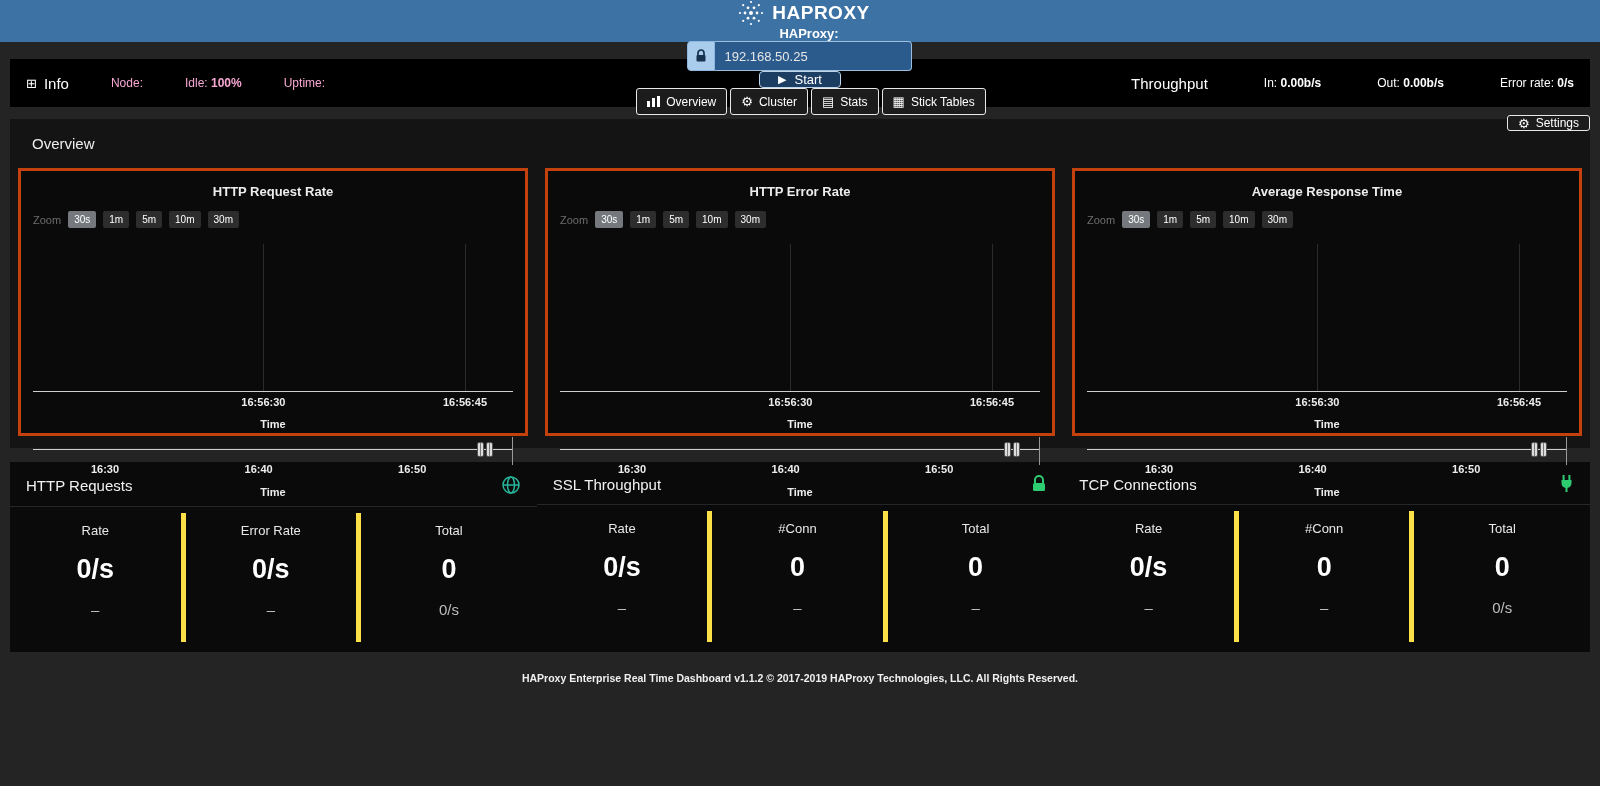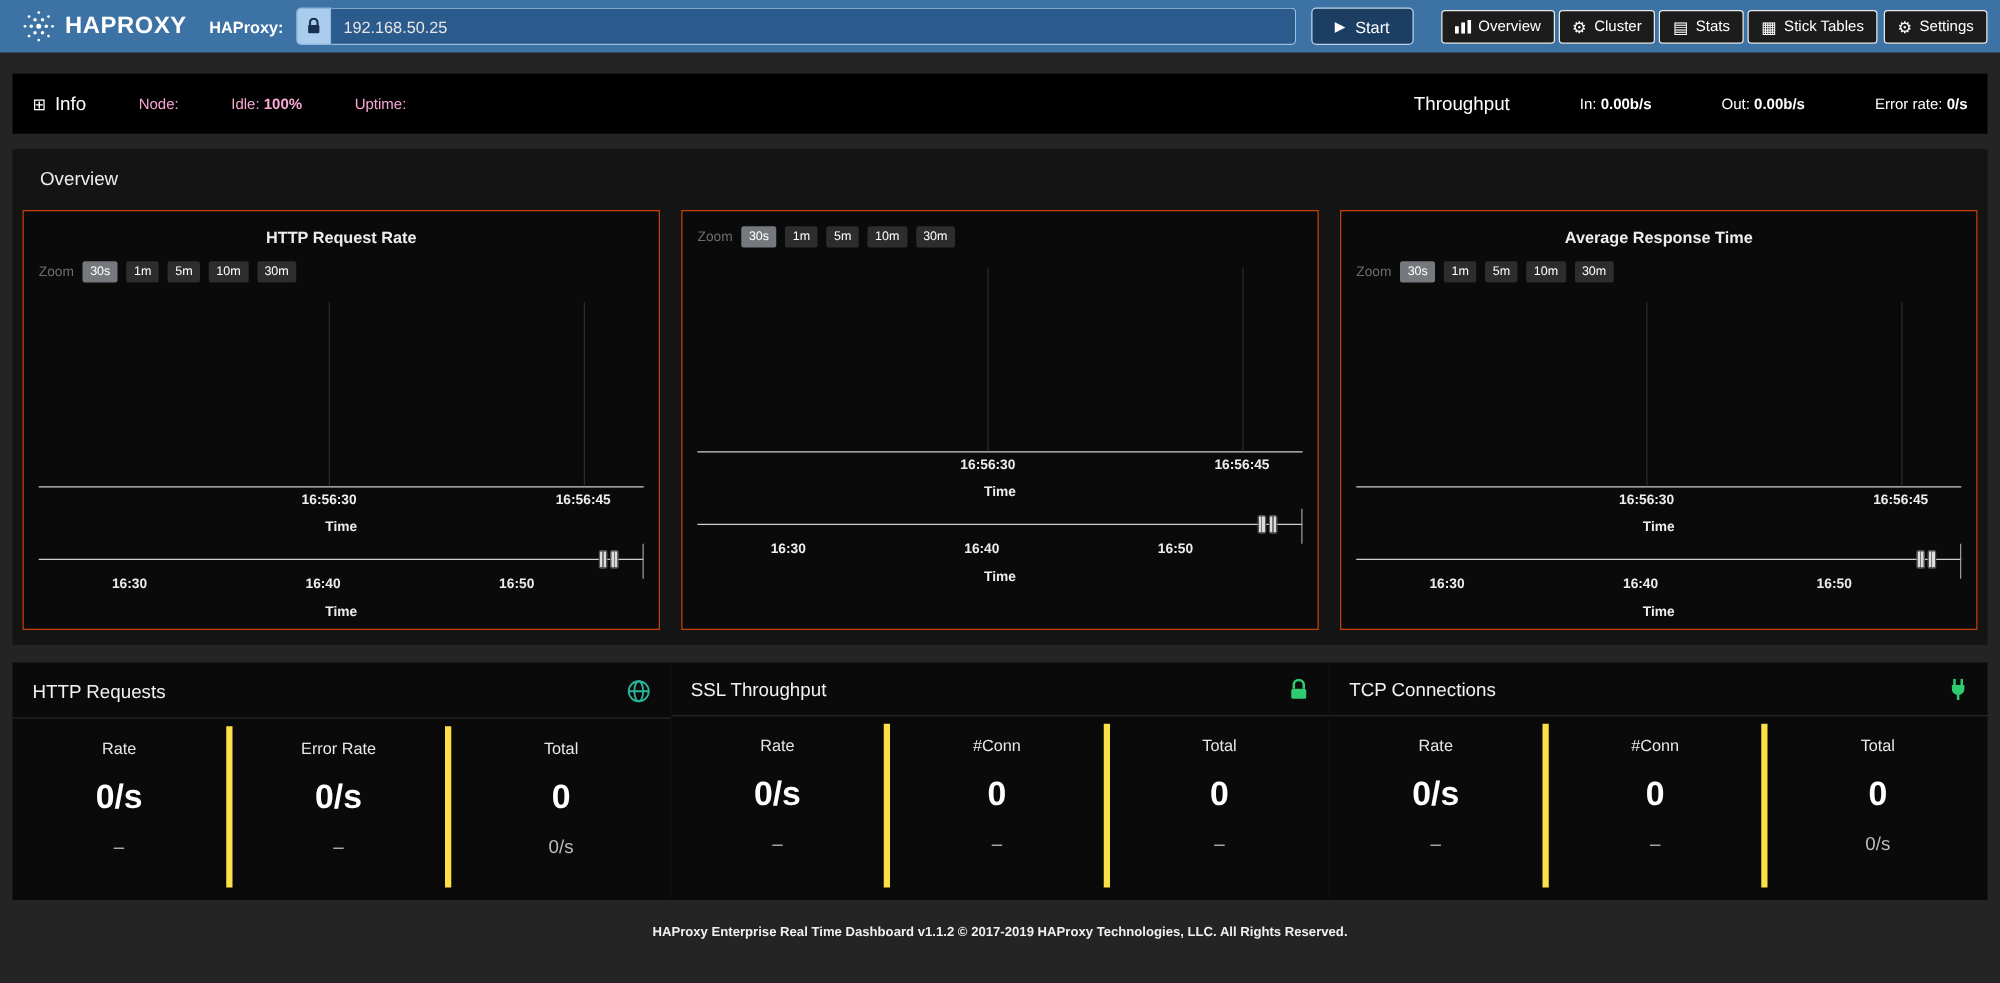--- a/index.html
+++ b/index.html
@@ -6,21 +6,21 @@
   body {
     width: 1600px; height: 786px; overflow: hidden;
     background: #242424;
     font-family: "Liberation Sans", "DejaVu Sans", sans-serif;
     color: #fff;
   }
 
   
   .navbar {
     height: 42px; background: #3d72a4;
-    display: flex; align-items: center; padding: 0 10px;
+    display: flex; align-items: center; padding: 0 10px; flex-direction: column;
   }
   .brand { display: flex; align-items: center; gap: 8px; margin-left: 8px; }
   .brand-title { font-size: 19px; font-weight: bold; letter-spacing: .5px; }
   .hap-label { font-size: 13px; font-weight: bold; margin-left: 18px; white-space: nowrap; }
   .addr-group { display: flex; align-items: center; flex: 1; margin: 0 12px 0 10px; max-width: 800px; height: 30px; }
   .lock-btn {
     width: 28px; height: 30px; background: #aacdee; border: 1px solid #8fb6dd;
     border-radius: 4px 0 0 4px; display: flex; align-items: center; justify-content: center; cursor: pointer;
   }
   .addr-input {
@@ -53,21 +53,21 @@
   .bold { font-weight: bold; }
   .tp-group { margin-left: auto; display: flex; align-items: center; }
   .tp-title { font-size: 15px; }
   .tp-item { margin-left: 56px; white-space: nowrap; }
 
   
   .overview-section { margin: 12px 10px 0; background: #141414; padding: 14px 8px 12px; }
   .section-title { font-size: 15px; color: #eee; margin: 2px 0 16px 14px; }
   .charts-row { display: flex; gap: 17px; }
   .chart-panel {
-    flex: 1; background: #0a0a0a; border: 1px solid #c2410c; height: 336px; position: relative;
+    flex: 1; background: #0a0a0a; border: 3px solid #c2410c; height: 268px; position: relative;
   }
   .chart-title { text-align: center; font-size: 13px; font-weight: bold; color: #ededed; padding-top: 13px; }
   .zoom-row { display: flex; align-items: center; gap: 7px; margin: 12px 0 0 12px; }
   .zoom-label { color: #6d6d6d; font-size: 11px; }
   .zoom-btn {
     font-size: 10px; font-weight: normal; color: #fff; background: #2d2d2d; border: none;
     padding: 3px 6px; border-radius: 2px; cursor: pointer; font-family: inherit;
   }
   .zoom-btn.sel { background: #75797d; }
   .plot { position: relative; margin: 16px 12px 0; height: 148px; border-bottom: 1px solid #cfcfcf; }
@@ -243,20 +243,21 @@
         </div>
         <div class="nav-edge"></div>
         <span class="nav-tick n1">16:30</span>
         <span class="nav-tick n2">16:40</span>
         <span class="nav-tick n3">16:50</span>
         <div class="nav-time">Time</div>
       </div>
     </div>
 
     <div class="chart-panel">
+      <div class="chart-title">HTTP Error Rate</div>
       <div class="zoom-row">
         <span class="zoom-label">Zoom</span>
         <button class="zoom-btn sel">30s</button>
         <button class="zoom-btn">1m</button>
         <button class="zoom-btn">5m</button>
         <button class="zoom-btn">10m</button>
         <button class="zoom-btn">30m</button>
       </div>
       <div class="plot">
         <div class="gridline g1"></div>

